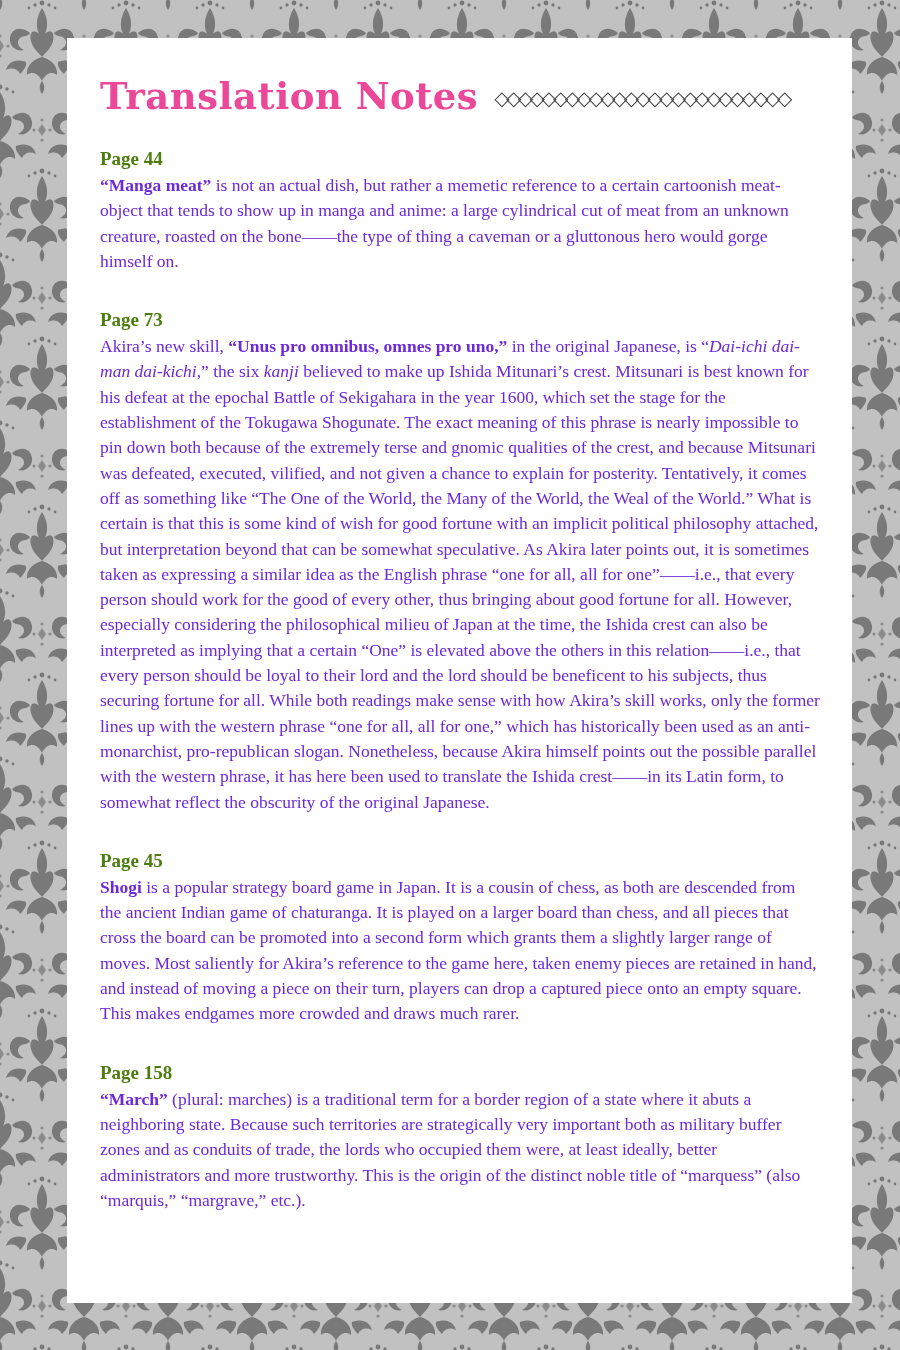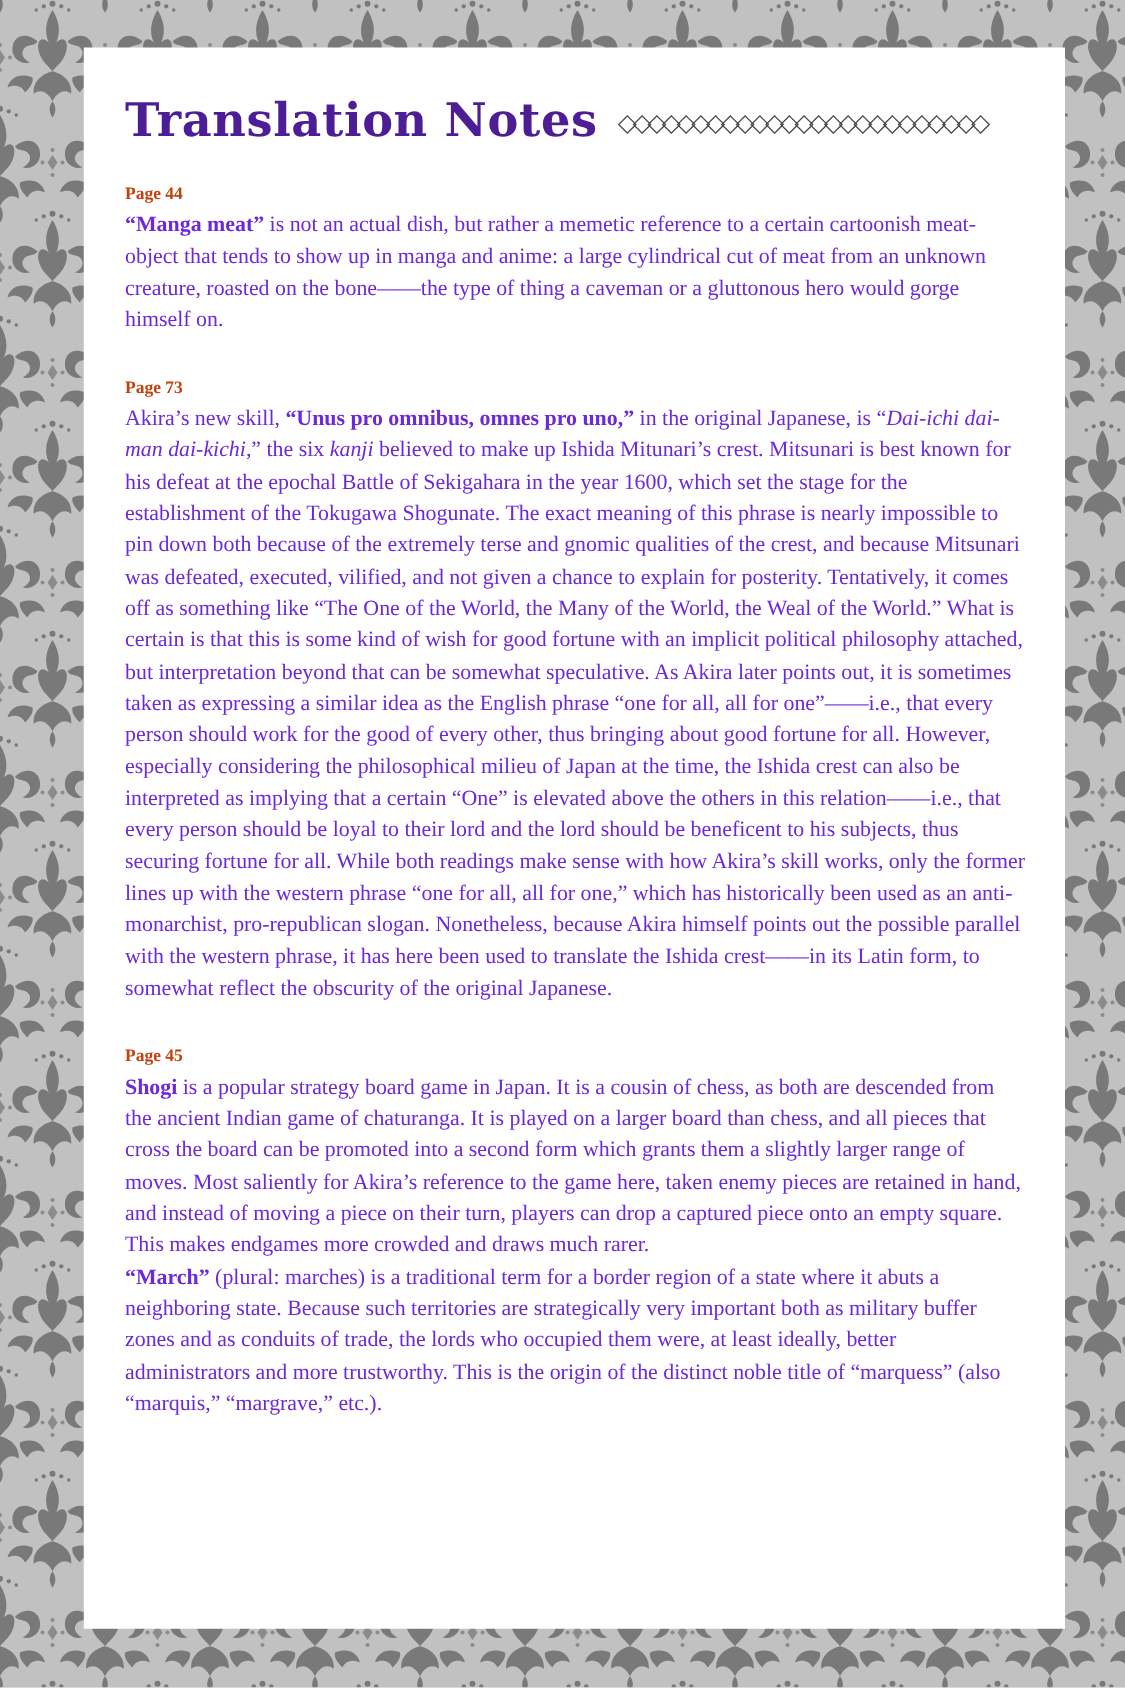--- a/index.html
+++ b/index.html
@@ -38,21 +38,21 @@
     align-items: center;
     margin-top: 14px;
     height: 52px;
   }
   h1 {
     margin: 0;
     font-family: "DejaVu Serif", serif;
     font-weight: bold;
     font-size: 37px;
     letter-spacing: 0.5px;
-    color: #4c1d95;
+    color: #ec4899;
     white-space: nowrap;
     flex: 0 0 auto;
   }
   .ornament {
     flex: 1 1 auto;
     margin-left: 16px;
     margin-top: 4px;
     font-family: "DejaVu Sans", sans-serif;
     font-size: 20px;
     letter-spacing: -0.18em;
@@ -60,22 +60,22 @@
     white-space: nowrap;
     overflow: hidden;
   }
   section {
     margin: 0;
   }
   h2 {
     margin: 35px 0 3px 0;
     font-family: "Liberation Serif", serif;
     font-weight: bold;
-    font-size: 14px;
-    color: #c2410c;
+    font-size: 19px;
+    color: #4d7c0f;
   }
   section:first-of-type h2 {
     margin-top: 26px;
   }
   p {
     margin: 0;
     font-size: 17.5px;
     line-height: 25.3px;
     color: #6d28d9;
     text-align: left;
@@ -139,15 +139,16 @@
     <h2>Page 73</h2>
     <p><span>Akira’s new skill, </span><span class="seg-bold">“Unus pro omnibus, omnes pro uno,”</span><span> in the original Japanese, is “</span><span class="seg-italic">Dai-ichi dai-man dai-kichi</span><span>,” the six </span><span class="seg-italic">kanji</span><span> believed to make up Ishida Mitunari’s crest. Mitsunari is best known for his defeat at the epochal Battle of Sekigahara in the year 1600, which set the stage for the establishment of the Tokugawa Shogunate. The exact meaning of this phrase is nearly impossible to pin down both because of the extremely terse and gnomic qualities of the crest, and because Mitsunari was defeated, executed, vilified, and not given a chance to explain for posterity. Tentatively, it comes off as something like “The One of the World, the Many of the World, the Weal of the World.” What is certain is that this is some kind of wish for good fortune with an implicit political philosophy attached, but interpretation beyond that can be somewhat speculative. As Akira later points out, it is sometimes taken as expressing a similar idea as the English phrase “one for all, all for one”——i.e., that every person should work for the good of every other, thus bringing about good fortune for all. However, especially considering the philosophical milieu of Japan at the time, the Ishida crest can also be interpreted as implying that a certain “One” is elevated above the others in this relation——i.e., that every person should be loyal to their lord and the lord should be beneficent to his subjects, thus securing fortune for all. While both readings make sense with how Akira’s skill works, only the former lines up with the western phrase “one for all, all for one,” which has historically been used as an anti-monarchist, pro-republican slogan. Nonetheless, because Akira himself points out the possible parallel with the western phrase, it has here been used to translate the Ishida crest——in its Latin form, to somewhat reflect the obscurity of the original Japanese.</span></p>
   </section>
 
   <section>
     <h2>Page 45</h2>
     <p><span class="seg-bold">Shogi</span><span> is a popular strategy board game in Japan. It is a cousin of chess, as both are descended from the ancient Indian game of chaturanga. It is played on a larger board than chess, and all pieces that cross the board can be promoted into a second form which grants them a slightly larger range of moves. Most saliently for Akira’s reference to the game here, taken enemy pieces are retained in hand, and instead of moving a piece on their turn, players can drop a captured piece onto an empty square. This makes endgames more crowded and draws much rarer.</span></p>
   </section>
 
   <section>
+    <h2>Page 158</h2>
     <p><span class="seg-bold">“March”</span><span> (plural: marches) is a traditional term for a border region of a state where it abuts a neighboring state. Because such territories are strategically very important both as military buffer zones and as conduits of trade, the lords who occupied them were, at least ideally, better administrators and more trustworthy. This is the origin of the distinct noble title of “marquess” (also “marquis,” “margrave,” etc.).</span></p>
   </section>
 </div>
 
 </body></html>

